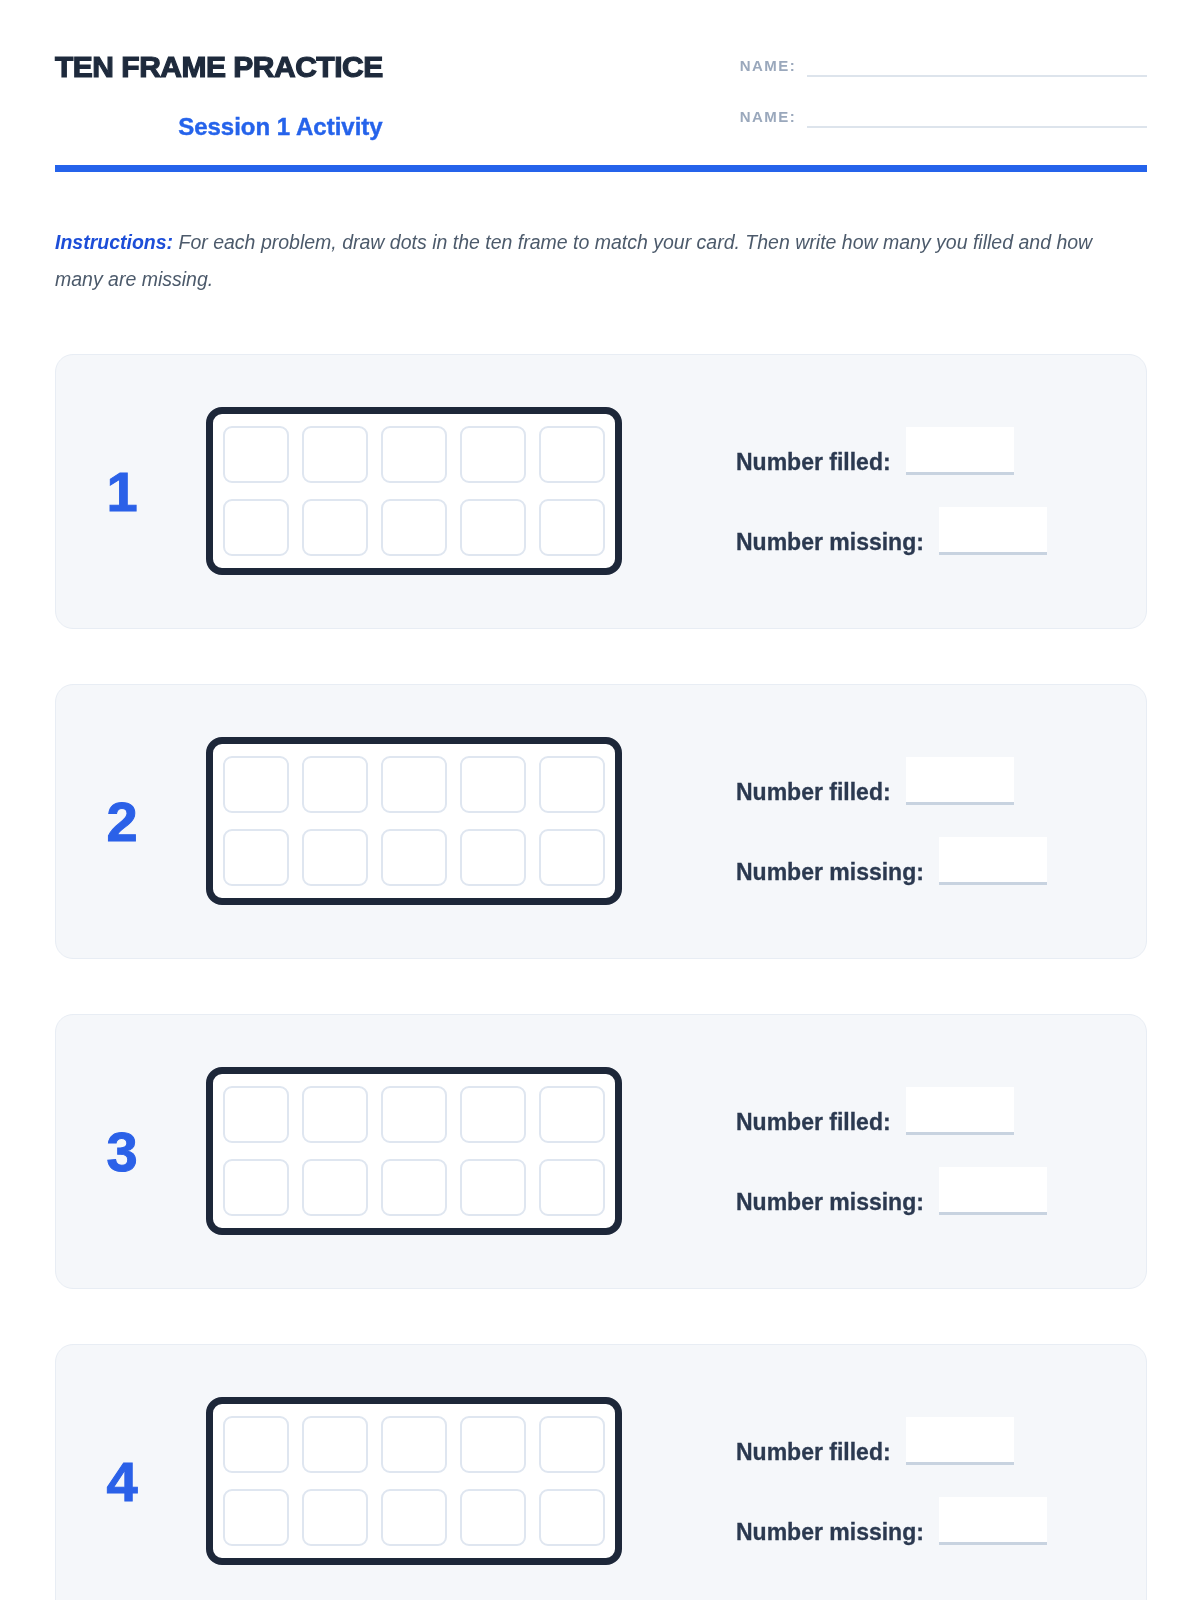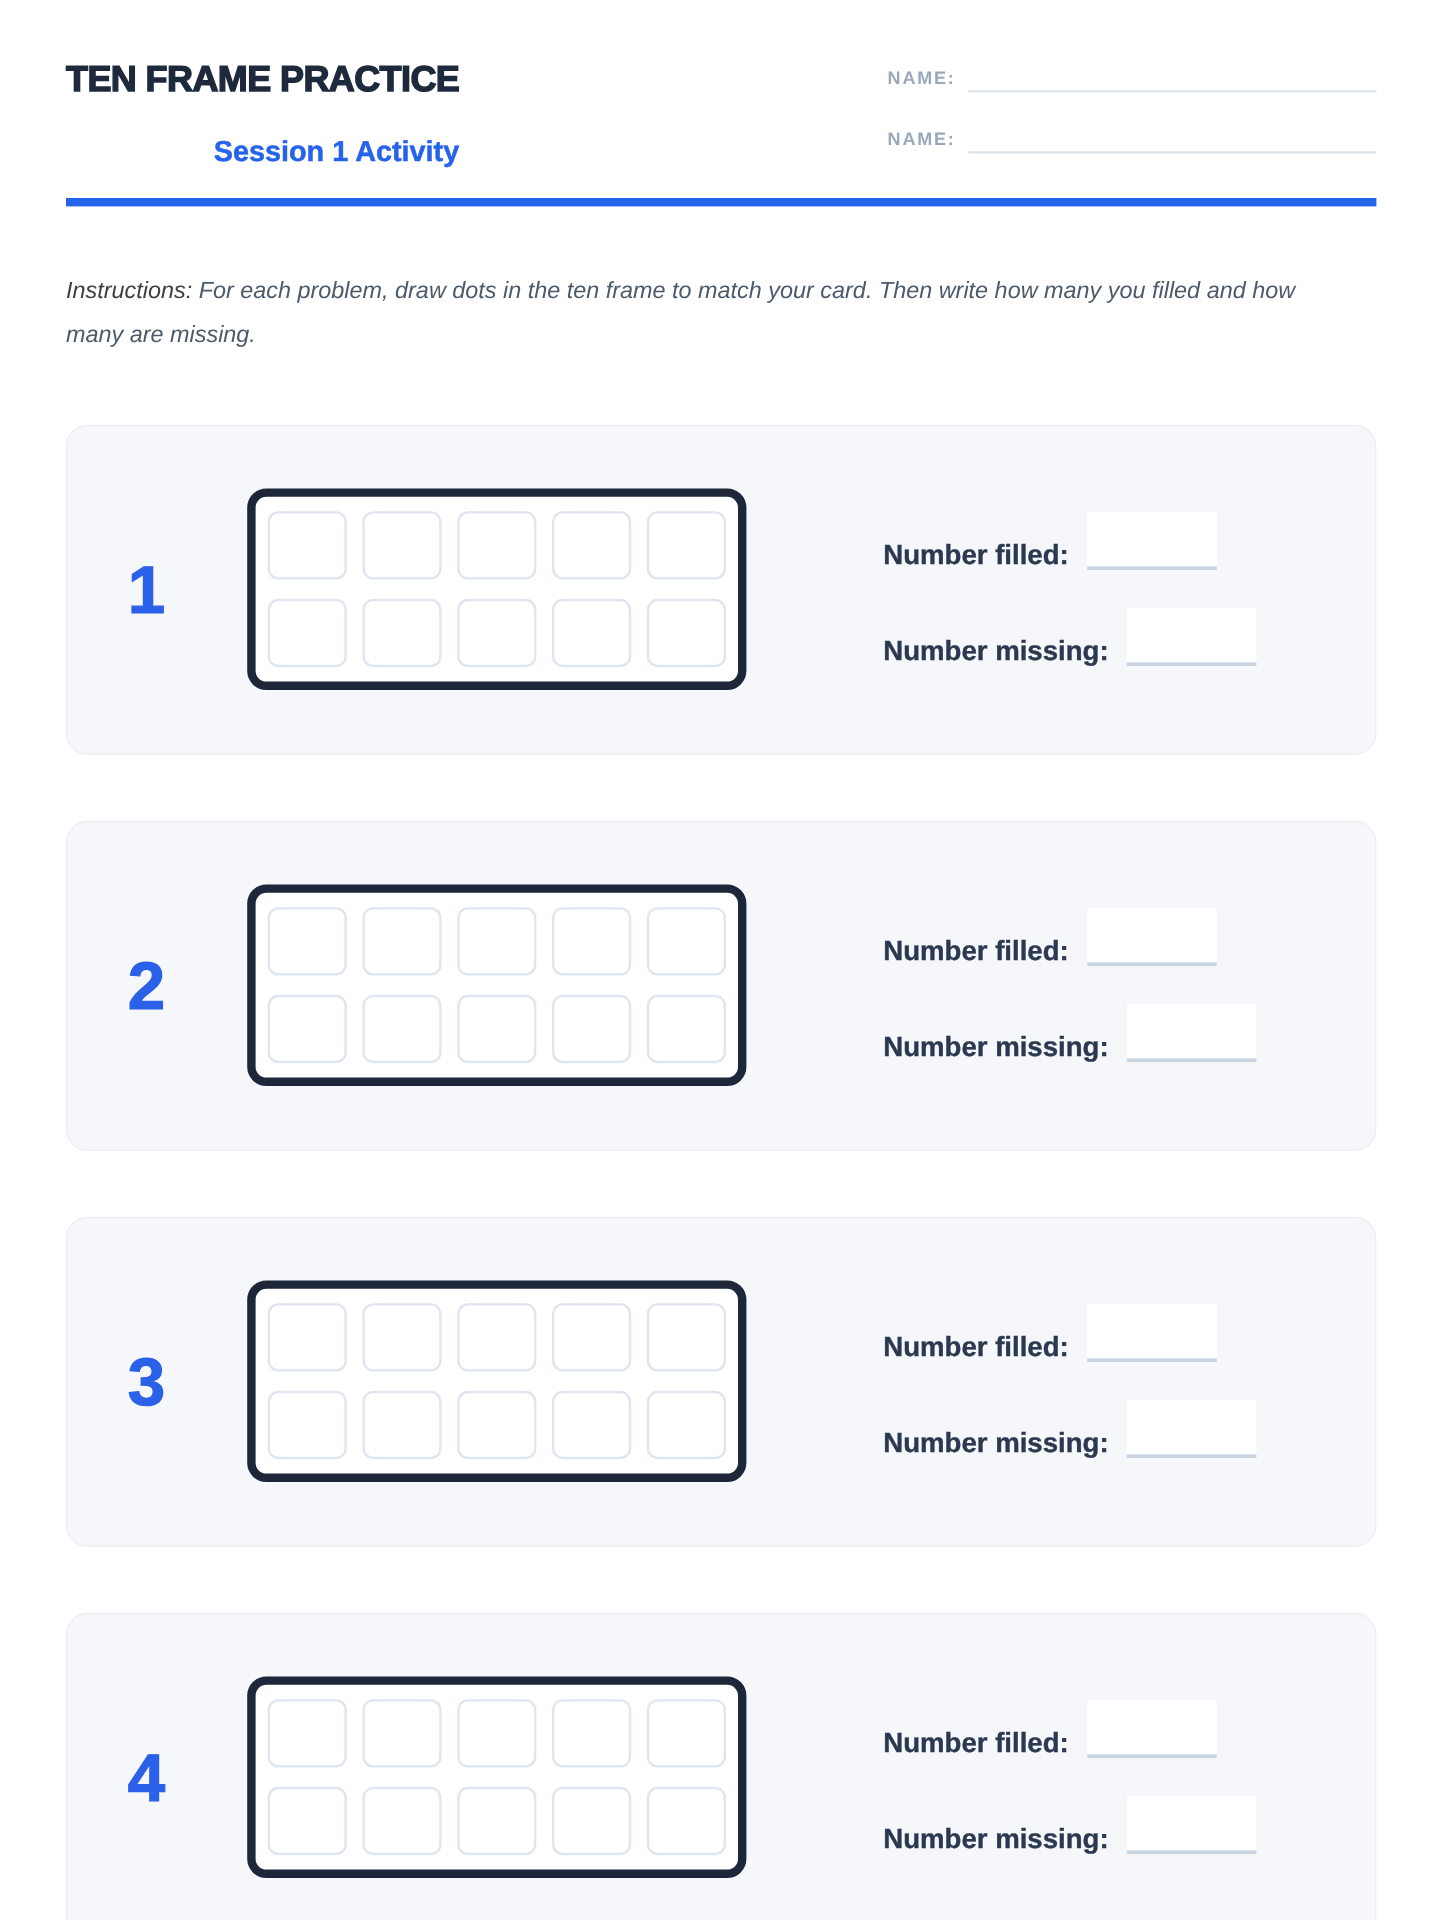--- a/index.html
+++ b/index.html
@@ -33,21 +33,21 @@
     border-bottom: 2px solid #dde4ec;
     color: #1e2a3c; font-size: 17px; padding: 0 4px;
   }
   .rule { height: 7px; background: #2563eb; margin-top: 12px; }
 
   
   .instructions {
     margin-top: 52px; max-width: 1048px;
     font-style: italic; font-size: 19.5px; line-height: 1.92; color: #4c5a6b;
   }
-  .instructions b { font-weight: 400; color: #404040; }
+  .instructions b { font-weight: 700; color: #1d4ed8; }
 
   
   .card {
     margin-top: 55px; height: 275px;
     background: #f5f7fa;
     border: 1.5px solid #e8edf4;
     border-radius: 18px;
     display: flex; align-items: center;
     padding-left: 28px; padding-right: 40px;
   }

